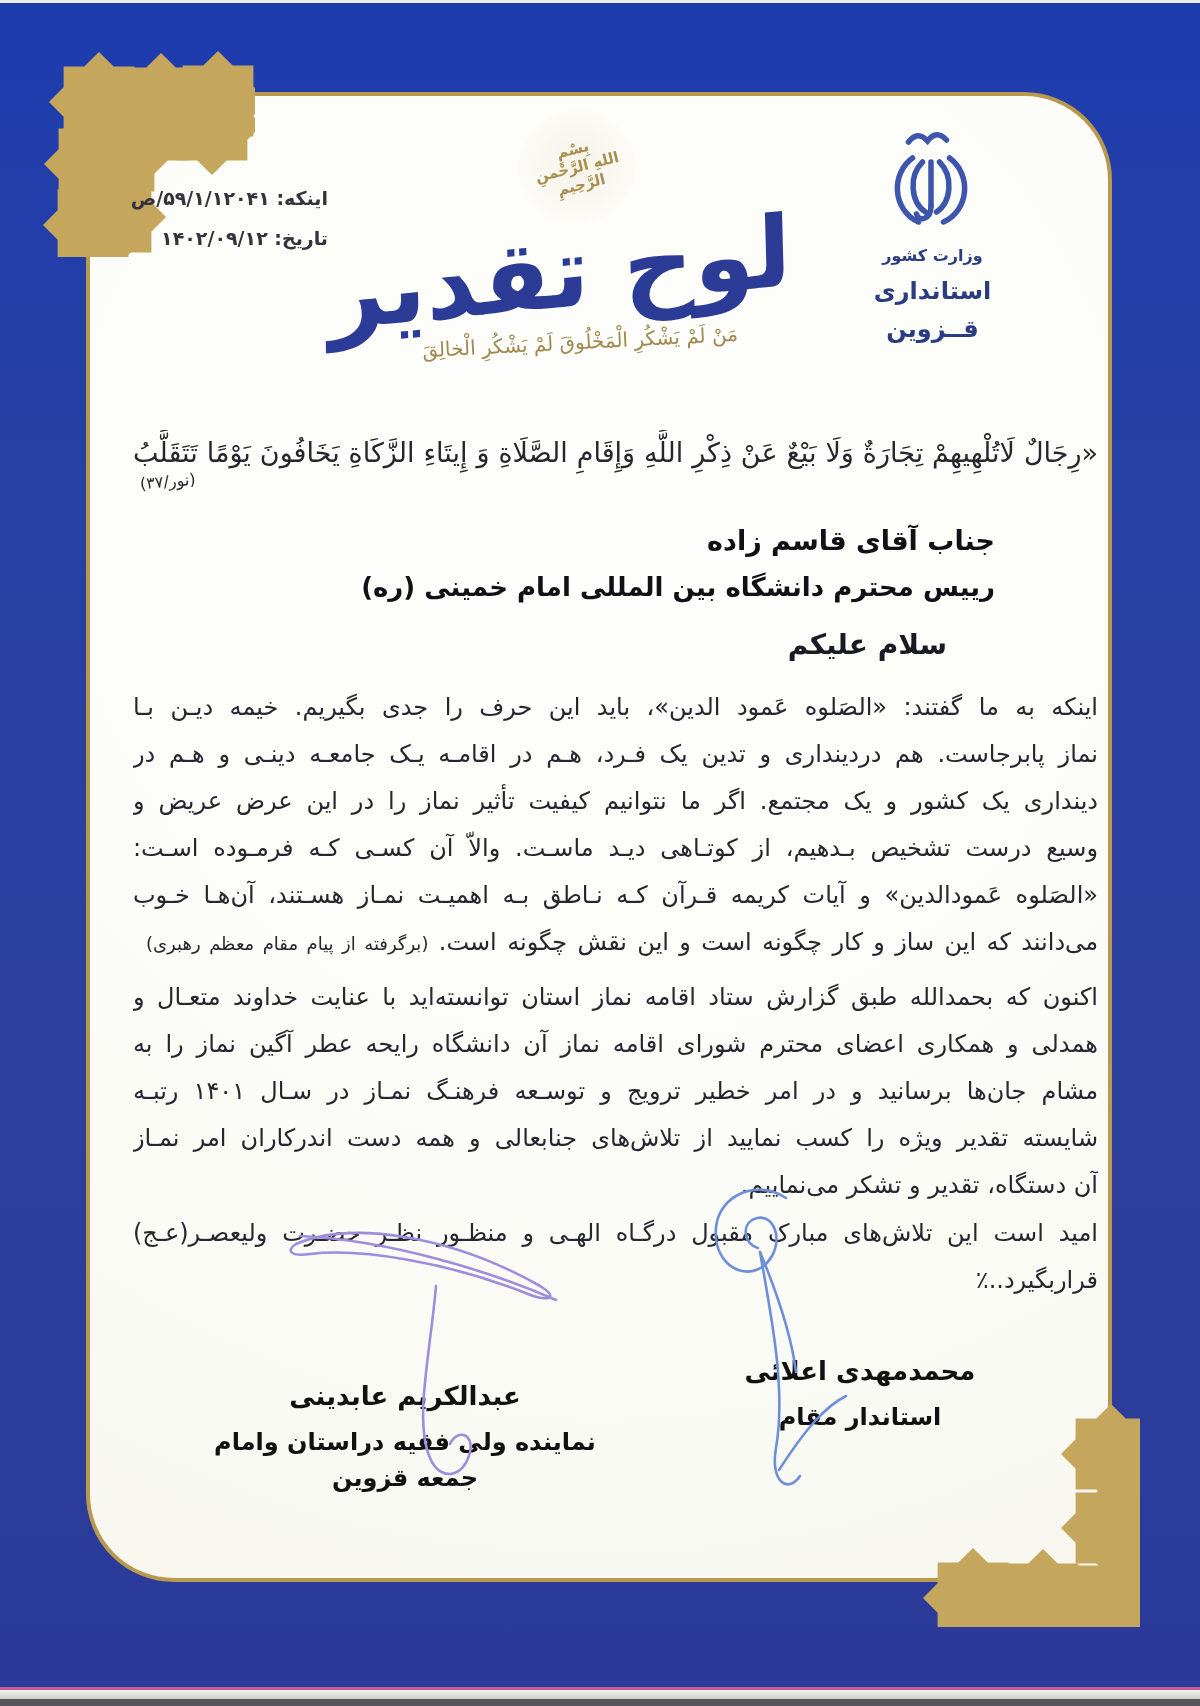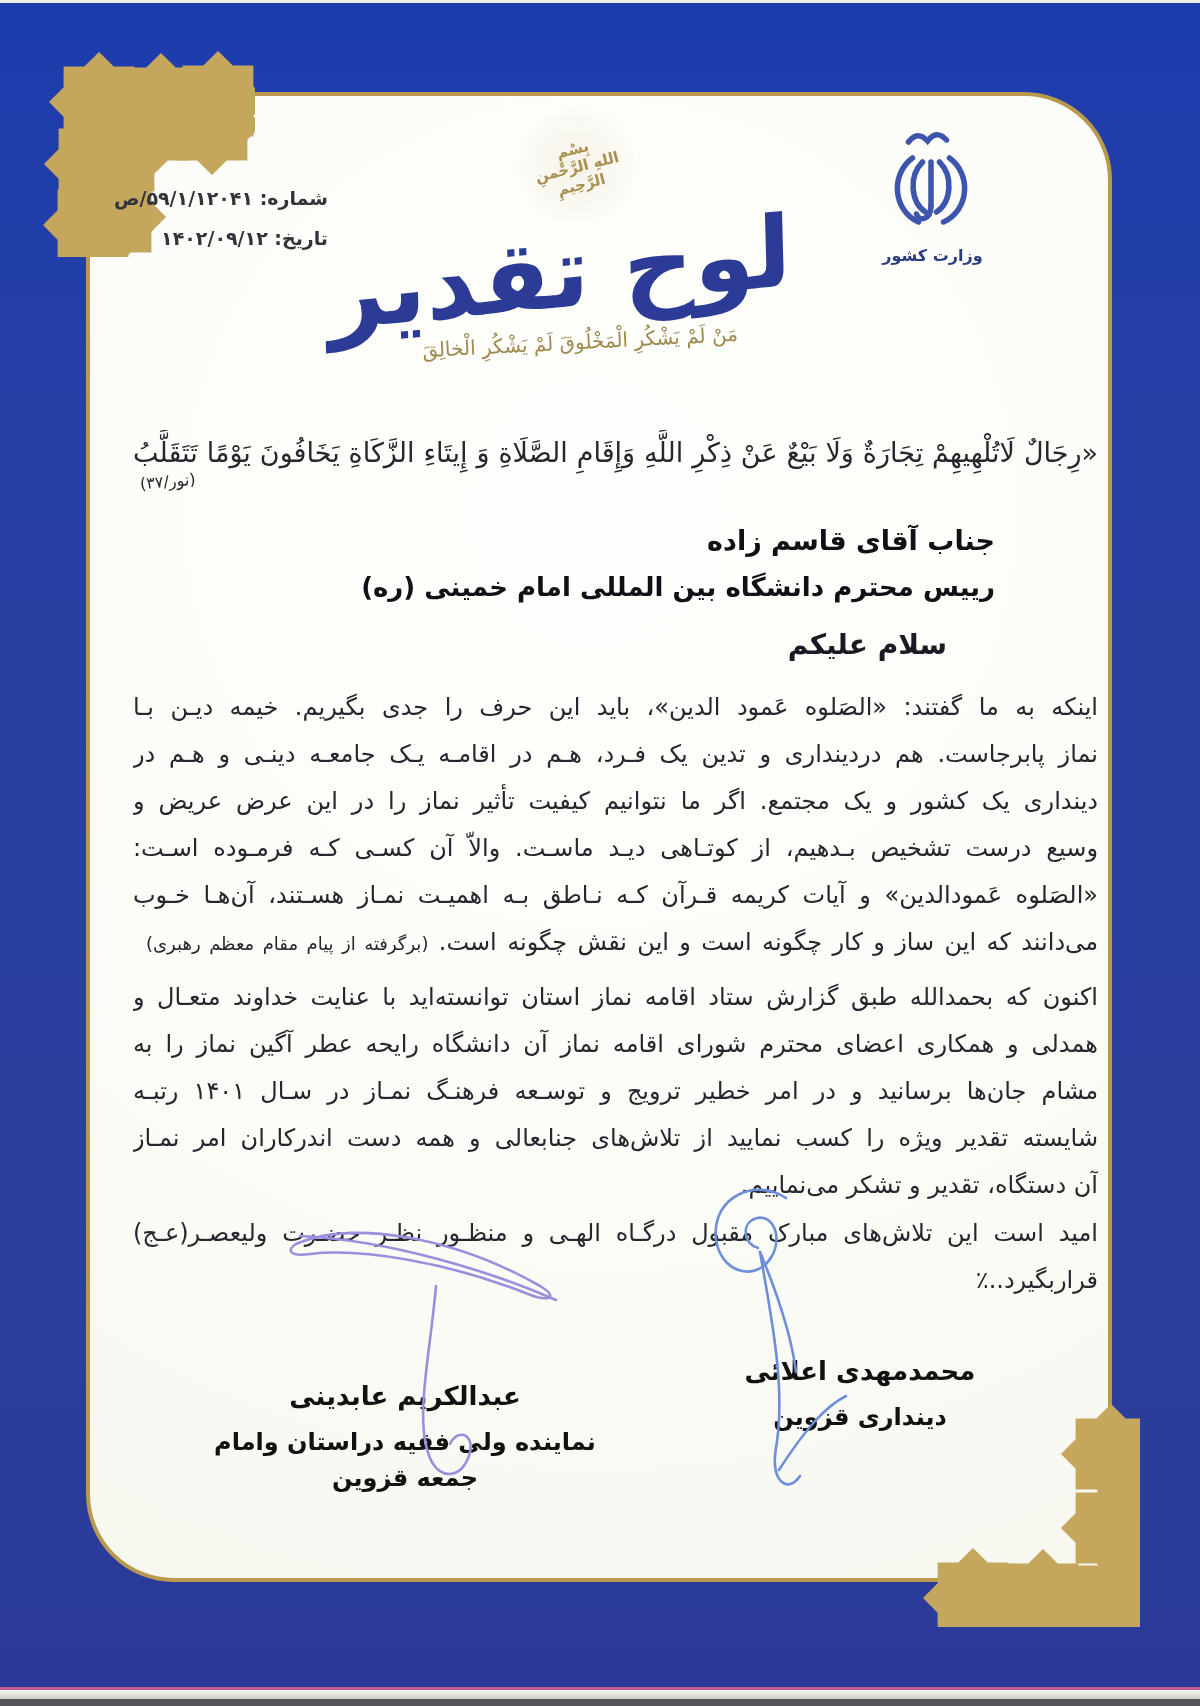--- a/index.html
+++ b/index.html
@@ -114,21 +114,21 @@
     <use href="#star8" x="73" y="147" width="78" height="78"></use>
     <use href="#star8" x="3" y="146" width="78" height="78"></use>
     <use href="#star8" x="166" y="63" width="30" height="30"></use>
     <use href="#star8" x="165" y="136" width="30" height="30"></use>
     <use href="#star8" x="132" y="172" width="30" height="30"></use>
     <use href="#star8" x="62" y="170" width="30" height="30"></use>
   </svg>
 
   <div class="meta rtl">
     <div>
-      <span>شماره:</span>
+      <span>اینکه:</span>
       <span>۵۹/۱/۱۲۰۴۱/ص</span>
     </div>
     <div>
       <span>تاریخ:</span>
       <span>۱۴۰۲/۰۹/۱۲</span>
     </div>
   </div>
 
   <div class="bismillah rtl">
     <div>بِسْمِ</div>
@@ -143,20 +143,21 @@
     <path d="M30 16 q9 -12 19 -1 q9 -12 19 -1"></path>
     <path d="M34 32 C 12 48, 14 84, 40 96"></path>
     <path d="M71 32 C 93 48, 91 84, 65 96"></path>
     <path d="M44 36 C 30 50, 32 76, 47 86"></path>
     <path d="M61 36 C 75 50, 73 76, 58 86"></path>
     <path d="M52.5 36 L52.5 80"></path>
     <path d="M52.5 80 C 52.5 94, 40 96, 38 88"></path>
   </svg>
   <div class="ministry rtl">
     <div class="m1">وزارت کشور</div>
+    <div class="m2">استانداری قــزوین</div>
   </div>
 
   <div class="verse rtl">«رِجَالٌ لَاتُلْهِيهِمْ تِجَارَةٌ وَلَا بَيْعٌ عَنْ ذِكْرِ اللَّهِ وَإِقَامِ الصَّلَاةِ وَ إِيتَاءِ الزَّكَاةِ يَخَافُونَ يَوْمًا تَتَقَلَّبُ فِيهِ الْقُلُوبُ وَالْأَبْصَارُ»</div>
   <div class="verse-ref rtl">(نور/۳۷)</div>
 
   <div class="recipient rtl">
     <div class="r1">جناب آقای قاسم زاده</div>
     <div class="r2">رییس محترم دانشگاه بین المللی امام خمینی (ره)</div>
   </div>
 
@@ -182,21 +183,21 @@
     <div class="bline rline">آن دستگاه، تقدیر و تشکر می‌نماییم.</div>
   </div>
 
   <div class="bodytext p3 rtl">
     <div class="bline jline">امید است این تلاش‌های مبارک مقبول درگـاه الهـی و منظـور نظـر حضـرت ولیعصـر(عـج)</div>
     <div class="bline rline">قراربگیرد..٪</div>
   </div>
 
   <div class="sig-block sig-right rtl">
     <div class="sig-name">محمدمهدی اعلائی</div>
-    <div class="sig-title">دینداری قزوین</div>
+    <div class="sig-title">استاندار مقام</div>
   </div>
   <div class="sig-block sig-left rtl">
     <div class="sig-name">عبدالکریم عابدینی</div>
     <div class="sig-title">نماینده ولی فقیه دراستان وامام جمعه قزوین</div>
   </div>
 
   <svg class="ink" width="1200" height="1706" viewBox="0 0 1200 1706">
     <g fill="none" stroke="#6e8ed9" stroke-width="2.6" stroke-linecap="round">
       <path d="M786 1198 C 756 1178, 712 1196, 716 1238 C 719 1272, 756 1284, 772 1256 C 784 1234, 770 1210, 752 1220 C 742 1226, 744 1244, 758 1248"></path>
       <path d="M760 1252 C 772 1320, 786 1390, 776 1448 C 770 1482, 788 1494, 800 1476"></path>

